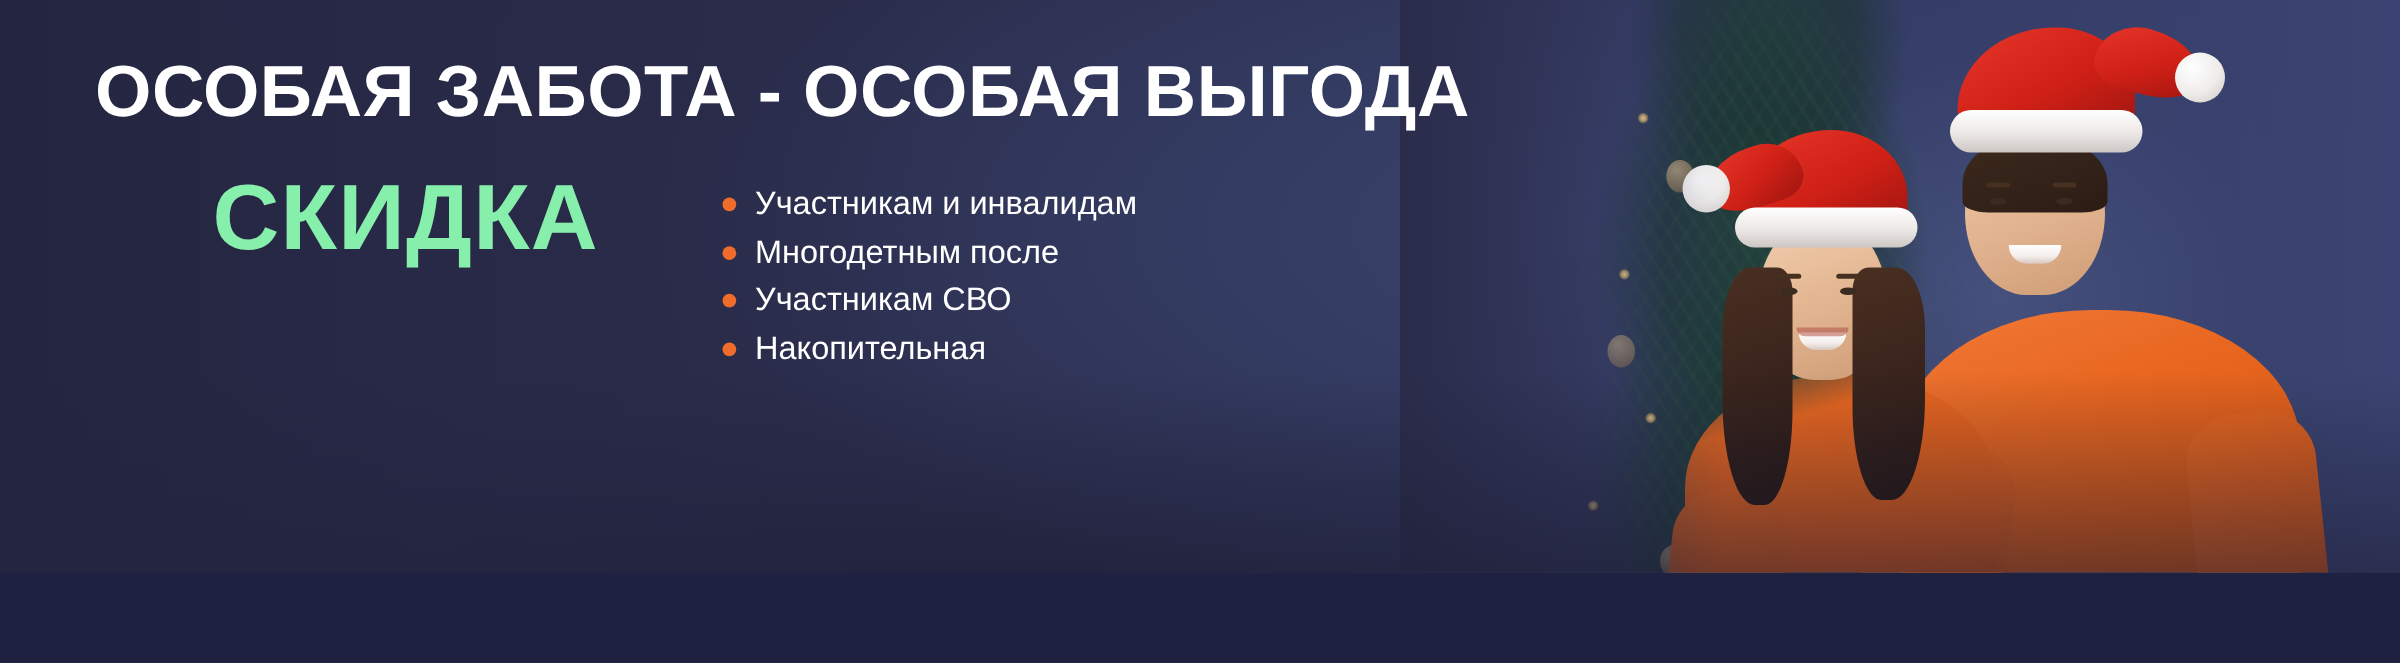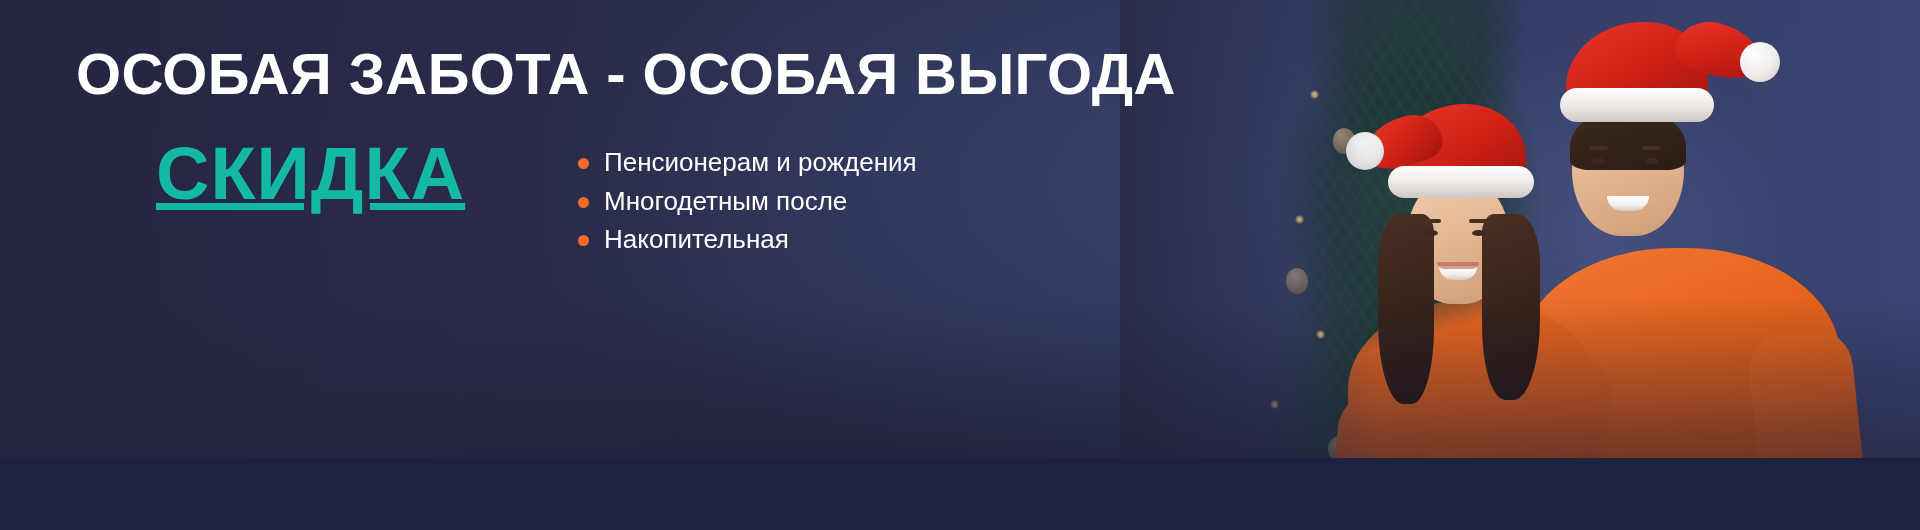--- a/index.html
+++ b/index.html
@@ -180,25 +180,24 @@
     top: 44px;
     font-size: 58px;
     line-height: 1.02;
     font-weight: bold;
     color: #ffffff;
     letter-spacing: 0.4px;
     white-space: nowrap;
   }
   .discount-block {
     position: absolute;
-    left: 156px;
+    left: 170px;
     top: 140px;
     text-align: center;
-    color: #14b8a6;
-    text-decoration: underline;
+    color: #86efac;
   }
   .discount-word {
     font-size: 74px;
     font-weight: bold;
     line-height: 0.92;
     letter-spacing: 1px;
   }
   .discount-value {
     font-size: 160px;
     font-weight: bold;
@@ -306,18 +305,19 @@
 
   <div class="bg-vignette"></div>
 
   <div class="headline">ОСОБАЯ ЗАБОТА - ОСОБАЯ ВЫГОДА</div>
 
   <div class="discount-block">
     <div class="discount-word">СКИДКА</div>
   </div>
 
   <ul class="benefits">
-    <li class="benefit">Пенсионерам и рождения</li>
+    <li class="benefit">Участникам и инвалидам</li>
     <li class="benefit">Многодетным после</li>
+    <li class="benefit">Участникам СВО</li>
     <li class="benefit">Накопительная</li>
   </ul>
 
 </div>
 
 </body></html>

